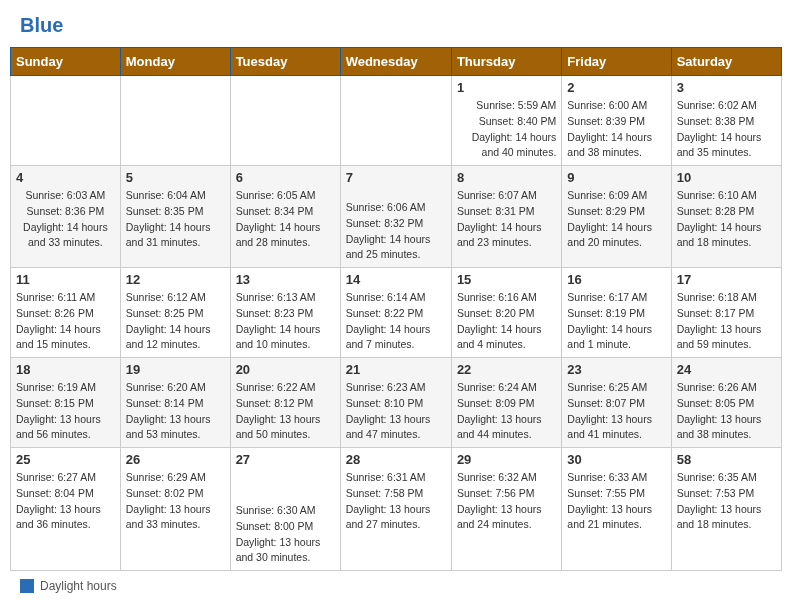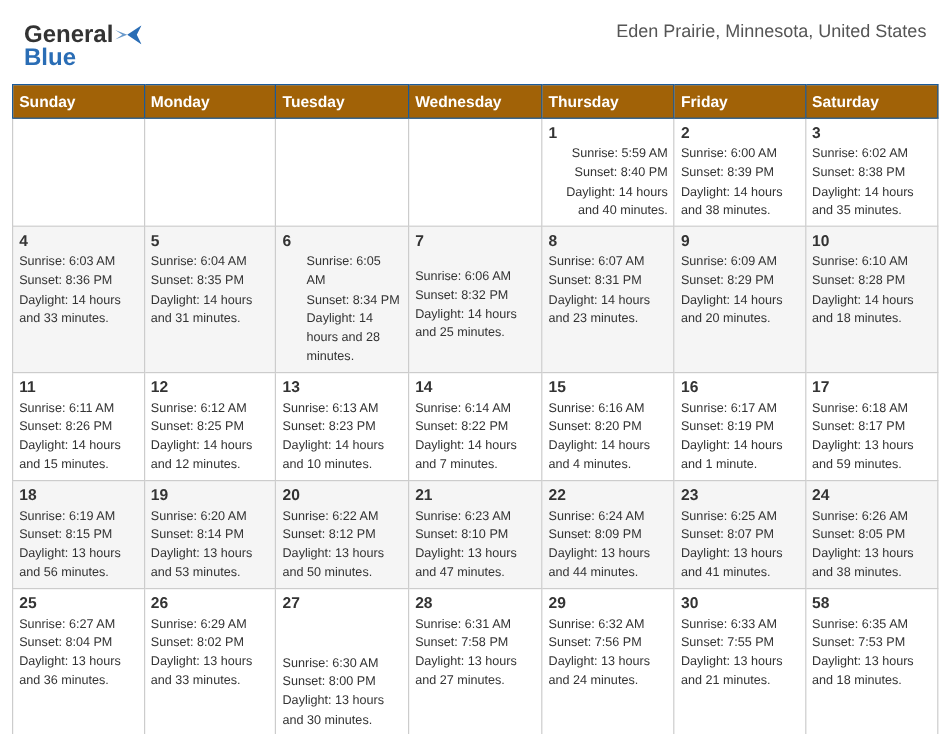--- a/index.html
+++ b/index.html
@@ -90,31 +90,23 @@
       width: 14px;
       height: 14px;
       background: #2a6db5;
     }
   </style>
 </head>
 <body>
 
 <div class="header-area">
   <div class="logo">
-    <div class="logo-row">
-      <span style="font-size:20px;font-weight:bold;color:#333;">General</span>
-      <svg width="22" height="16" viewBox="0 0 22 16" style="margin-left:2px;margin-top:-2px;">
-        <polygon points="10,8 22,0 18,8 22,16" fill="#2a6db5"></polygon>
-        <polygon points="10,8 0,4 6,8 0,12" fill="#2a6db5" opacity="0.7"></polygon>
-      </svg>
-    </div>
     <span style="font-size:20px;font-weight:bold;color:#2a6db5;margin-top:-4px;">Blue</span>
   </div>
   <div class="title-area">
-    <div class="subtitle">Eden Prairie, Minnesota, United States</div>
   </div>
 </div>
 
 <table class="calendar">
   <thead>
     <tr>
     <th>Sunday</th>
         <th>Monday</th>
         <th>Tuesday</th>
         <th>Wednesday</th>
@@ -144,33 +136,33 @@
         <td>
           <div class="day-num">3</div>
           <div class="day-info" style="white-space: pre-line;">Sunrise: 6:02 AM
 Sunset: 8:38 PM
 Daylight: 14 hours and 35 minutes.</div>
         </td>
       </tr>
       <tr>
         <td>
           <div class="day-num">4</div>
-          <div class="day-info" style="white-space: pre-line;">Sunrise: 6:03 AM
+          <div class="day-info" style="white-space: pre-line; text-align: center;">Sunrise: 6:03 AM
 Sunset: 8:36 PM
 Daylight: 14 hours and 33 minutes.</div>
         </td>
         <td>
           <div class="day-num">5</div>
           <div class="day-info" style="white-space: pre-line;">Sunrise: 6:04 AM
 Sunset: 8:35 PM
 Daylight: 14 hours and 31 minutes.</div>
         </td>
         <td>
           <div class="day-num">6</div>
-          <div class="day-info" style="white-space: pre-line; margin-left: 20px;">Sunrise: 6:05 AM
+          <div class="day-info" style="white-space: pre-line;">Sunrise: 6:05 AM
 Sunset: 8:34 PM
 Daylight: 14 hours and 28 minutes.</div>
         </td>
         <td>
           <div class="day-num">7</div>
           <div class="day-info" style="white-space: pre-line; margin-top: 15px;">Sunrise: 6:06 AM
 Sunset: 8:32 PM
 Daylight: 14 hours and 25 minutes.</div>
         </td>
         <td>

